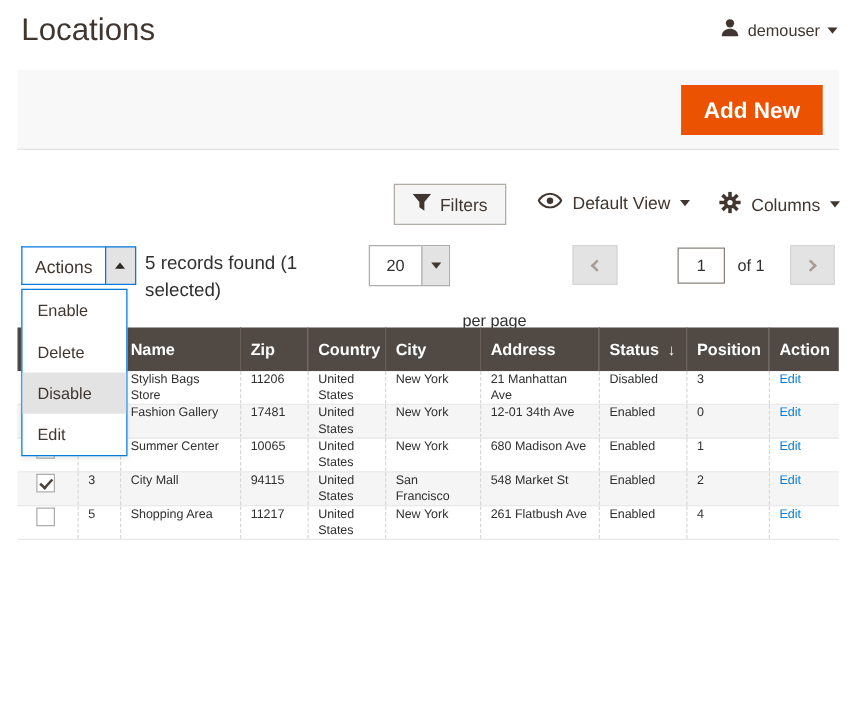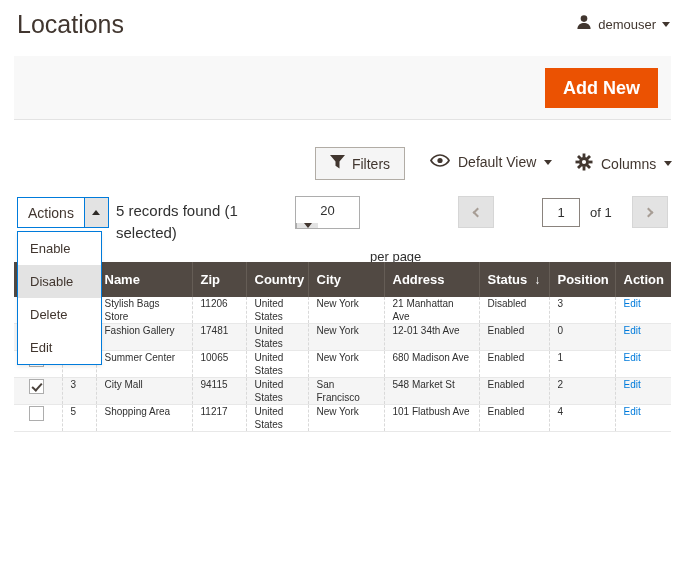--- a/index.html
+++ b/index.html
@@ -20,21 +20,21 @@
   .filters-btn { position:absolute; left:308px; top:0; width:90px; height:33px; background:#f5f5f5; border:1px solid #b1aca5; display:flex; align-items:center; justify-content:center; gap:7px; font-size:14px; color:#41362f; cursor:pointer; }
   .view-control { position:absolute; left:423px; top:7px; display:flex; align-items:center; gap:8px; font-size:14px; color:#41362f; cursor:pointer; }
   .columns-control { position:absolute; left:568px; top:6px; display:flex; align-items:center; gap:8px; font-size:14px; color:#41362f; cursor:pointer; }
 
   .controls-row { position:absolute; left:0; top:196px; width:685px; height:36px; }
   .actions-btn { position:absolute; left:17px; top:1px; height:31px; display:flex; cursor:pointer; }
   .actions-btn .lbl { background:#fff; border:1px solid #007bdb; border-right:none; padding:0 10px; display:flex; align-items:center; font-size:14px; color:#41362f; }
   .actions-btn .arr { width:25px; background:#e3e3e3; border:1px solid #007bdb; display:flex; align-items:center; justify-content:center; }
   .actions-btn .arr .caret-up { border-left-width:4px; border-right-width:4px; border-bottom:5px solid #2e2a26; }
   .records-text { position:absolute; left:116px; top:4px; width:152px; font-size:15px; color:#303030; line-height:1.45; }
-  .per-page-select { position:absolute; left:295px; top:0; width:65px; height:33px; border:1px solid #adadad; background:#fff; display:flex; cursor:pointer;flex-direction:column; }
+  .per-page-select { position:absolute; left:295px; top:0; width:65px; height:33px; border:1px solid #adadad; background:#fff; display:flex; cursor:pointer; }
   .per-page-select .val { flex:1; display:flex; align-items:center; justify-content:center; font-size:13px; color:#303030; }
   .per-page-select .arr { width:22px; background:#e3e3e3; border-left:1px solid #adadad; display:flex; align-items:center; justify-content:center; }
   .per-page-label { position:absolute; left:370px; top:9px; font-size:13px; color:#303030;margin-top:44px; }
   .pager-btn { position:absolute; top:0; width:36px; height:32px; background:#e3e3e3; border:1px solid #d6d6d6; display:flex; align-items:center; justify-content:center; cursor:default; }
   .pager-prev { left:458px; }
   .pager-next { left:632px; }
   .chev { display:inline-block; width:7px; height:7px; border-top:2px solid #a79d95; border-right:2px solid #a79d95; }
   .chev.left { transform:rotate(-135deg); margin-left:3px; }
   .chev.right { transform:rotate(45deg); margin-right:3px; }
   .page-input { position:absolute; left:542px; top:2px; width:38px; height:29px; border:1px solid #8a837d; text-align:center; font-size:13px; color:#303030; font-family:inherit; }
@@ -229,26 +229,26 @@
     </tr>
     <tr>
       <td>
           <div class="cb"></div>
         </td>
       <td>5</td>
       <td>Shopping Area</td>
       <td>11217</td>
       <td>United States</td>
       <td>New York</td>
-      <td>101 Flatbush Ave</td>
+      <td>261 Flatbush Ave</td>
       <td>Enabled</td>
       <td>4</td>
       <td class="action-cell"><a class="edit-link">Edit</a></td>
     </tr>
   </tbody>
 </table>
 
 <div class="actions-dropdown">
   <div class="item">Enable</div>
+  <div class="item">Delete</div>
   <div class="item highlighted">Disable</div>
-  <div class="item">Delete</div>
   <div class="item">Edit</div>
 </div>
 
 </body></html>

